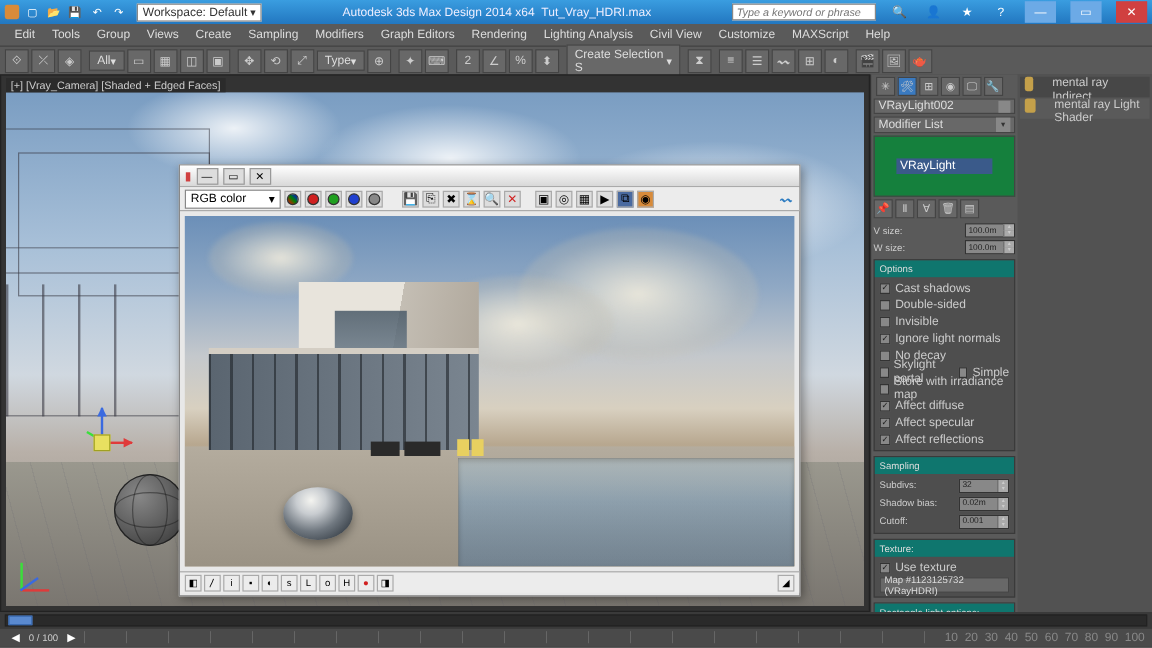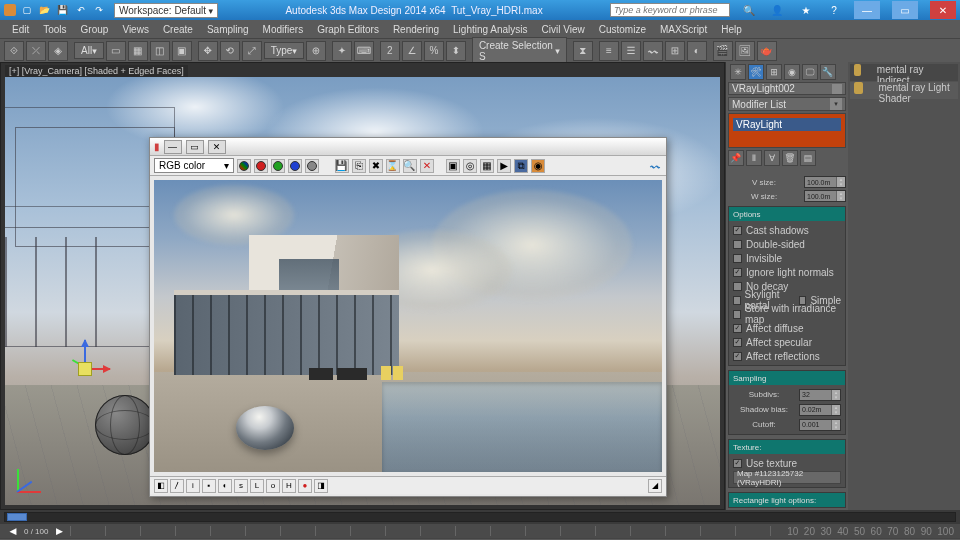--- a/index.html
+++ b/index.html
@@ -75,30 +75,30 @@
 .rp-tabs{width:112px;background:#525252;padding:2px;display:flex;flex-direction:column;gap:1px}
 .rp-tabrow{height:17px;background:#5a5a5a;display:flex;align-items:flex-start;padding:0 4px;gap:16px;color:#ccc;font-size:8px}
 .rp-tabrow.header{background:#474747}
 .rp-icon{width:12px;height:12px;background:#c4a04a;border-radius:2px}
 .rp-main{flex:1;padding:2px;display:flex;flex-direction:column;gap:2px;color:#ccc;overflow:hidden}
 .rp-iconrow{display:flex;gap:2px;height:16px;padding:0 2px}
 .rp-ibtn{width:16px;height:16px;background:#686868;border:1px solid #444;display:flex;align-items:center;justify-content:center;font-size:9px}
 .rp-ibtn.active{background:#3a7ac0}
 .rp-field{height:14px;background:#686868;border:1px solid #444;display:flex;align-items:center;padding:0 3px;font-size:8px;color:#ddd;justify-content:space-between}
 .rp-dd-arrow{width:12px;height:12px;background:#888;display:flex;align-items:center;justify-content:center;color:#333;font-size:7px}
-.rp-stack{height:70px;background:#c2410c;border:1px solid #444;padding:4px;font-size:8px;color:#ddd}
+.rp-stack{height:70px;background:#15803d;border:1px solid #444;padding:18px;font-size:8px;color:#ddd}
 .rp-stack-item{background:#3a5a8a;padding:1px 3px;color:#fff}
 .rp-btnrow{display:flex;gap:2px;height:16px}
 .rp-section{background:#4e4e4e;border:1px solid #3a3a3a;margin-top:2px}
 .rp-sec-head{height:14px;display:flex;align-items:center;padding:0 4px;font-size:8px;color:#ddd;background:#0f766e}
 .rp-sec-body{padding:3px 4px;display:flex;flex-direction:column;gap:2px}
 .rp-check{display:flex;align-items:center;gap:4px;font-size:8px;color:#ccc;height:12px}
 .rp-cb{width:9px;height:9px;background:#888;border:1px solid #333;display:flex;align-items:center;justify-content:center;font-size:7px;color:#222}
 .rp-param{display:flex;align-items:center;gap:4px;height:13px}
-.rp-param-label{flex:1;text-align:center;font-size:8px;color:#ccc}
+.rp-param-label{flex:1;text-align:left;font-size:8px;color:#ccc}
 .rp-spinner{width:42px;height:12px;background:#888;border:1px solid #333;display:flex;align-items:center}
 .rp-spinner-val{flex:1;font-size:7px;color:#222;padding:0 2px}
 .rp-spin-btns{width:9px;display:flex;flex-direction:column}
 .rp-spin-btn{height:5px;background:#aaa;border-left:1px solid #666;font-size:5px;line-height:5px;text-align:center}
 .timeline{height:14px;background:#3a3a3a;display:flex;align-items:center;position:relative}
 .tl-track{flex:1;height:10px;background:#2a2a2a;margin:0 4px;position:relative;border:1px solid #222}
 .tl-marker{position:absolute;left:2px;top:0;width:20px;height:8px;background:#5a8ad0;border:1px solid #3a6ab0}
 .tl-ruler{height:14px;background:#4a4a4a;display:flex;align-items:center;padding:0 6px;color:#aaa;font-size:8px;gap:4px}
 .tl-range{font-size:8px;color:#ccc}
 .tl-ticks{flex:1;height:10px;background:repeating-linear-gradient(90deg,#666 0 1px,transparent 1px 35px);position:relative}

